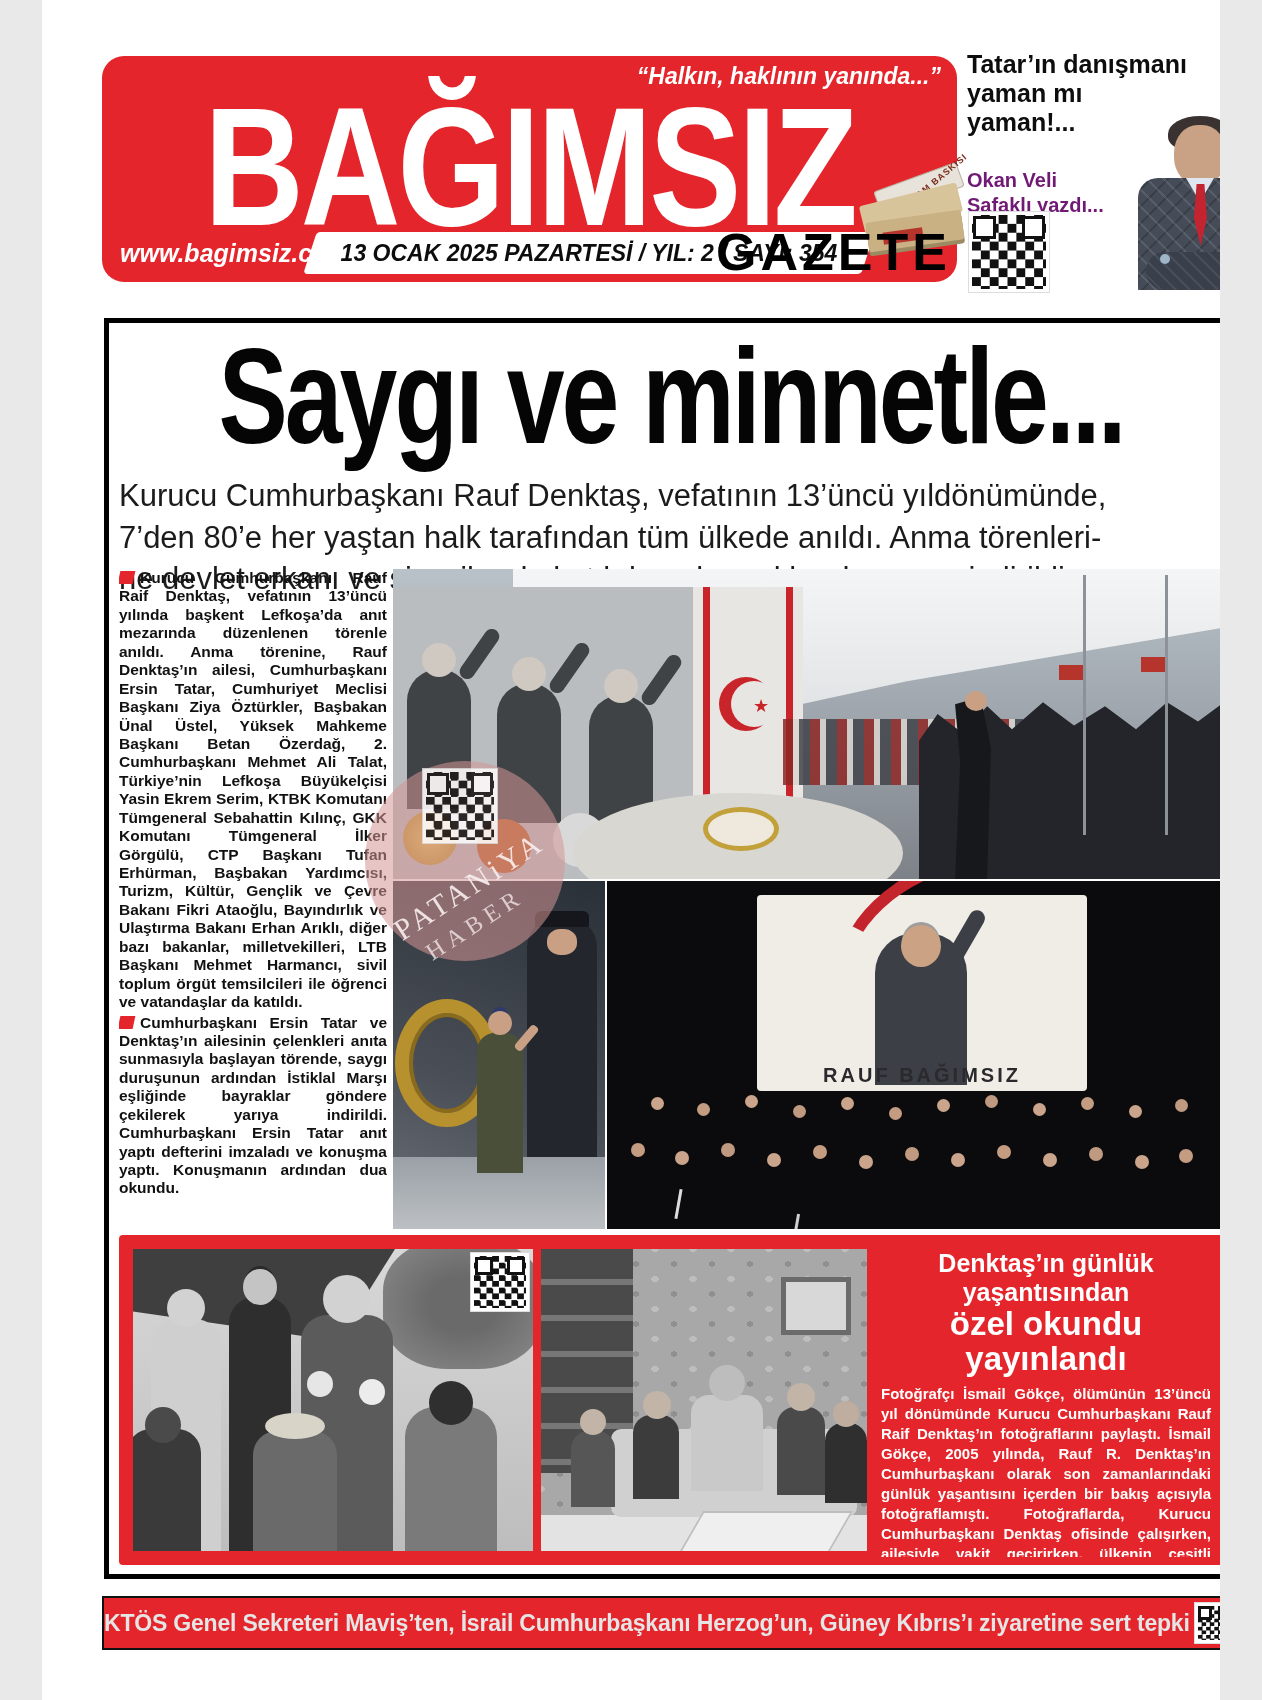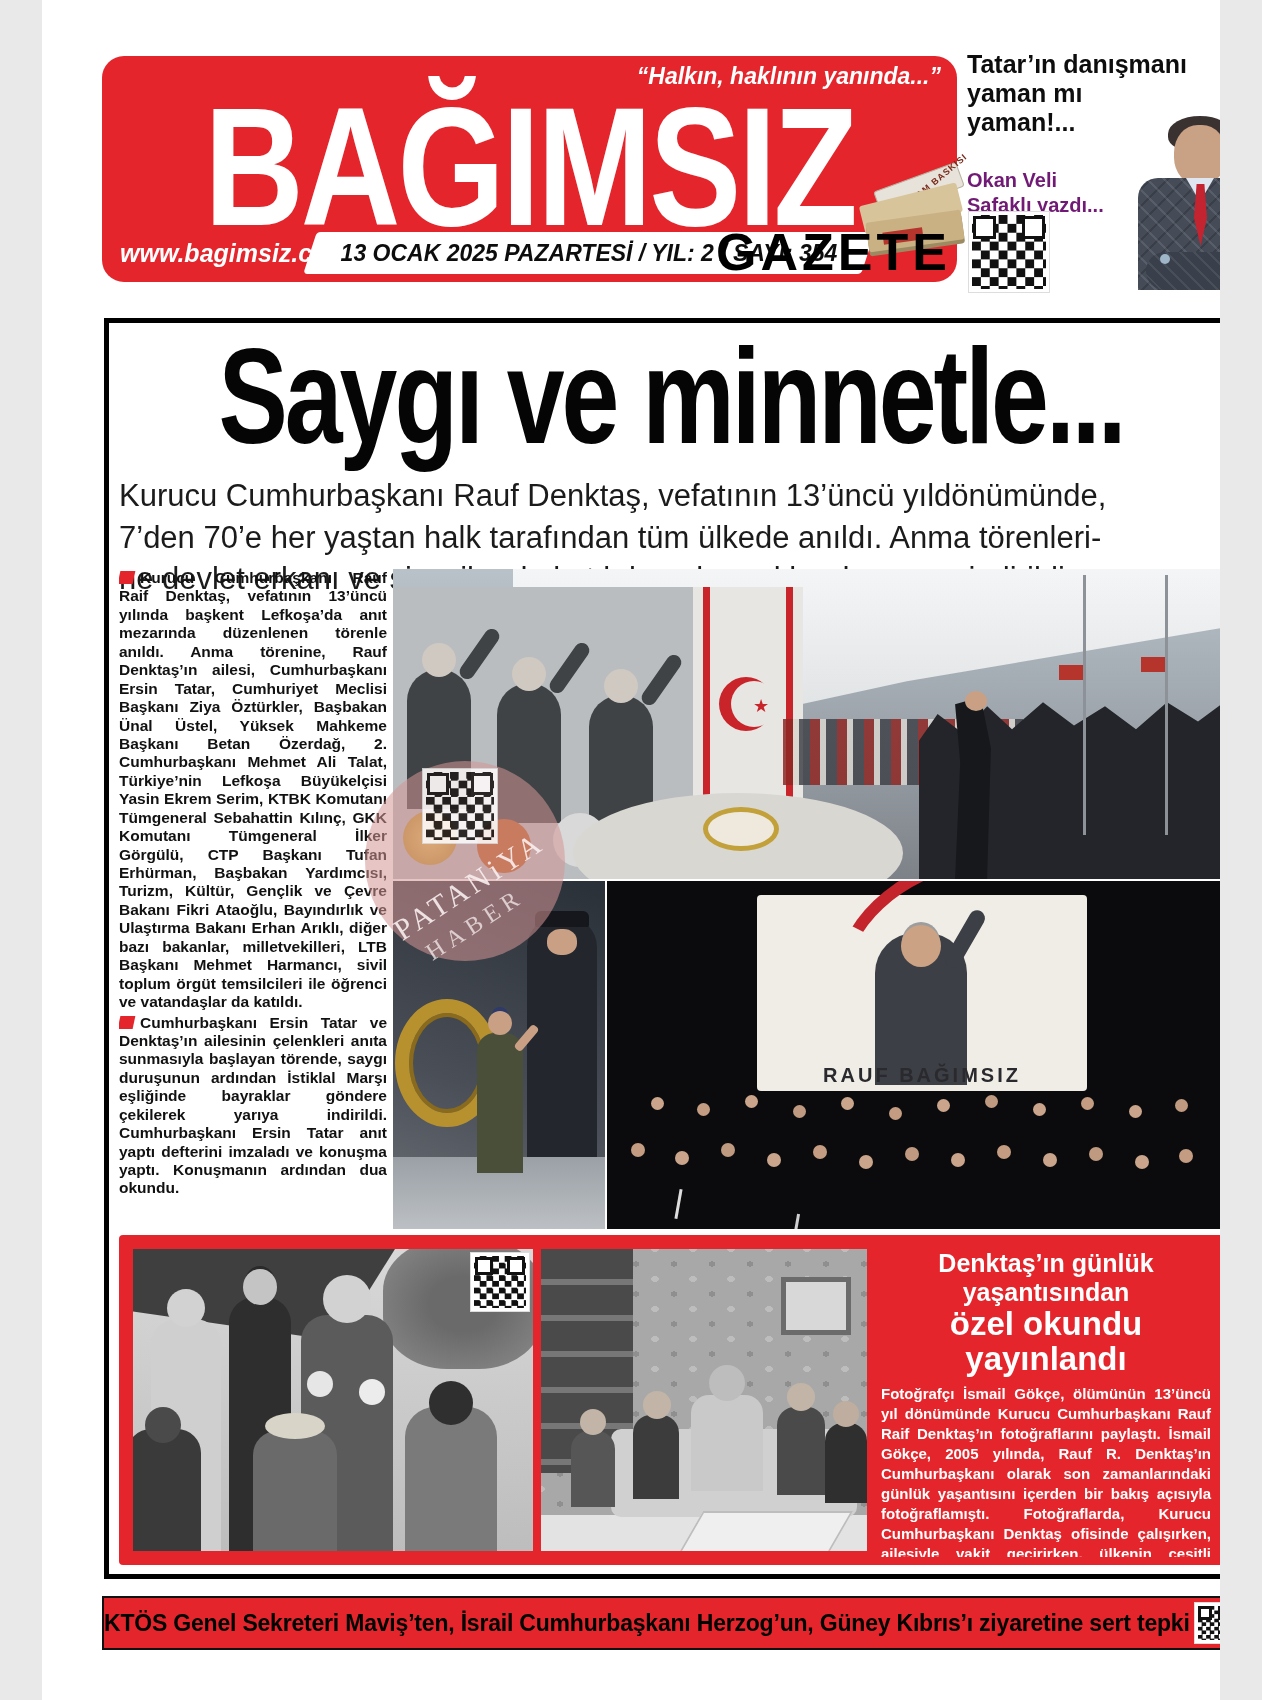--- a/index.html
+++ b/index.html
@@ -156,21 +156,21 @@
   .e-p5::before{ content:""; position:absolute; top:-22px; left:9px; width:26px; height:26px; border-radius:50%; background:#c2b5a8; }
 
   .panel{ position:absolute; left:760px; top:10px; width:334px; height:312px; color:#fff; overflow:hidden; }
   .panel-h1{ font-size:25px; font-weight:bold; text-align:center; margin-top:4px; }
   .panel-h2{ font-size:33px; font-weight:bold; text-align:center; line-height:1.05; }
   .panel-body{ margin-top:8px; font-size:15px; font-weight:bold; line-height:1.33; text-align:justify; padding:0 2px; }
   .panel-body::first-line{ }
 
   
   .ticker{ position:absolute; left:60px; top:1596px; width:1140px; height:54px; background:#e4262c; border:2px solid #111; }
-  .ticker-text{ position:absolute; left:0; right:56px; top:0; height:100%; color:#000000; font-weight:bold; font-size:23px; letter-spacing:-.2px; text-align:center; line-height:50px; white-space:nowrap; }
+  .ticker-text{ position:absolute; left:0; right:56px; top:0; height:100%; color:#e5e5e5; font-weight:bold; font-size:23px; letter-spacing:-.2px; text-align:center; line-height:50px; white-space:nowrap; }
   .qr-t{ right:5px; top:5px; width:40px; height:40px; }
 </style>
 </head>
 <body>
 
 <div id="page">
 
   <div class="masthead">
     <div class="slogan">“Halkın, haklının yanında...”</div>
     <div class="mast-title">BAĞIMSIZ</div>
@@ -202,21 +202,21 @@
     <div class="p-collar"></div>
     <div class="p-tie"></div>
     <div class="p-arms"></div>
     <div class="p-watch"></div>
   </div>
 
   <div class="frame">
     <div class="headline">Saygı ve minnetle...</div>
     <div class="deck">
       <div>Kurucu Cumhurbaşkanı Rauf Denktaş, vefatının 13’üncü yıldönümünde,</div>
-      <div>7’den 70’e her yaştan halk tarafından tüm ülkede anıldı. Anma törenleri-</div>
+      <div>7’den 80’e her yaştan halk tarafından tüm ülkede anıldı. Anma törenleri-</div>
       <div>ne devlet erkanı ve siyasiler de katılırken, bayraklar da yarıya indirildi.</div>
     </div>
 
     <div class="body-col">
       <p><span class="flag-bullet"></span><span>Kurucu Cumhurbaşkanı Rauf Raif Denktaş, vefatının 13’üncü yılında başkent Lefkoşa’da anıt mezarında düzenlenen törenle anıldı. Anma törenine, Rauf Denktaş’ın ailesi, Cumhurbaşkanı Ersin Tatar, Cumhuriyet Meclisi Başkanı Ziya Öztürkler, Başbakan Ünal Üstel, Yüksek Mahkeme Başkanı Betan Özerdağ, 2. Cumhurbaşkanı Mehmet Ali Talat, Türkiye’nin Lefkoşa Büyükelçisi Yasin Ekrem Serim, KTBK Komutanı Tümgeneral Sebahattin Kılınç, GKK Komutanı Tümgeneral İlker Görgülü, CTP Başkanı Tufan Erhürman, Başbakan Yardımcısı, Turizm, Kültür, Gençlik ve Çevre Bakanı Fikri Ataoğlu, Bayındırlık ve Ulaştırma Bakanı Erhan Arıklı, diğer bazı bakanlar, milletvekilleri, LTB Başkanı Mehmet Harmancı, sivil toplum örgüt temsilcileri ile öğrenci ve vatandaşlar da katıldı.</span></p>
       <p><span class="flag-bullet"></span><span>Cumhurbaşkanı Ersin Tatar ve Denktaş’ın ailesinin çelenkleri anıta sunmasıyla başlayan törende, saygı duruşunun ardından İstiklal Marşı eşliğinde bayraklar göndere çekilerek yarıya indirildi. Cumhurbaşkanı Ersin Tatar anıt yaptı defterini imzaladı ve konuşma yaptı. Konuşmanın ardından dua okundu.</span></p>
     </div>
 
     <div class="photos">
 

